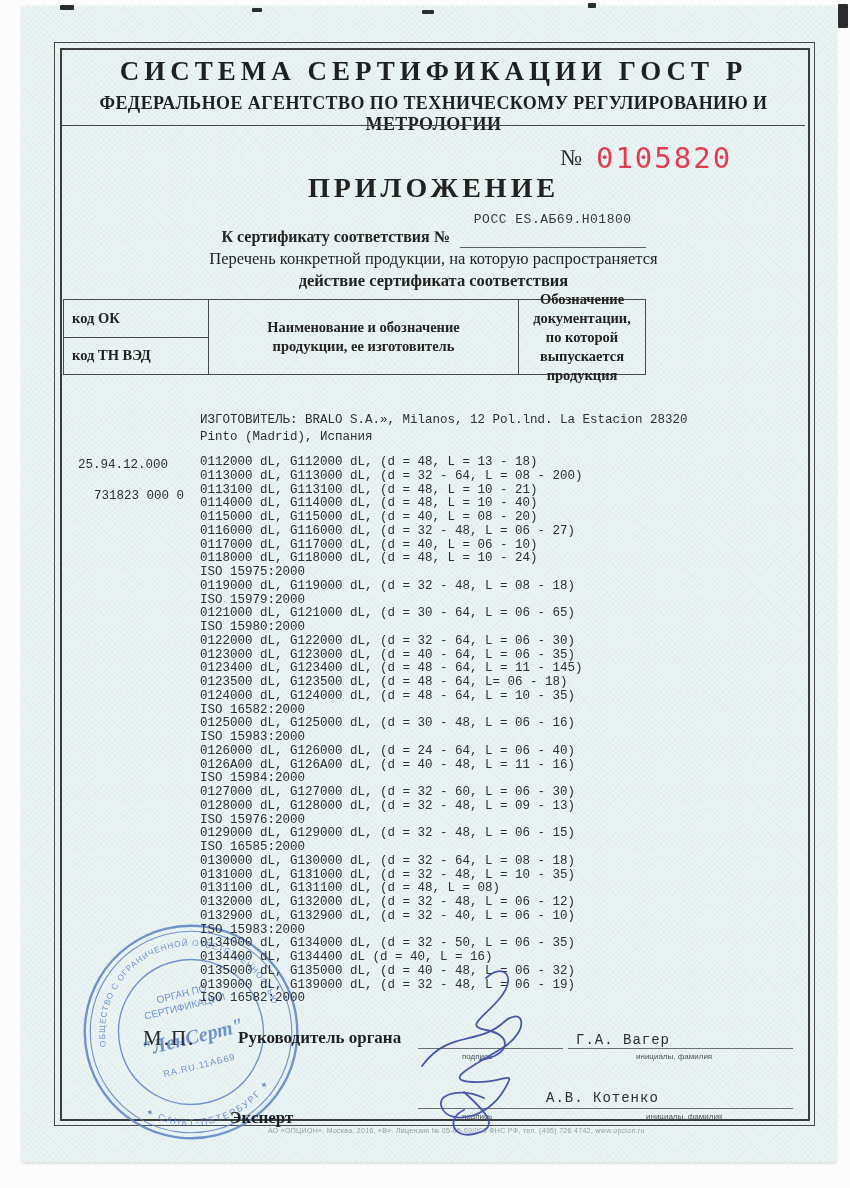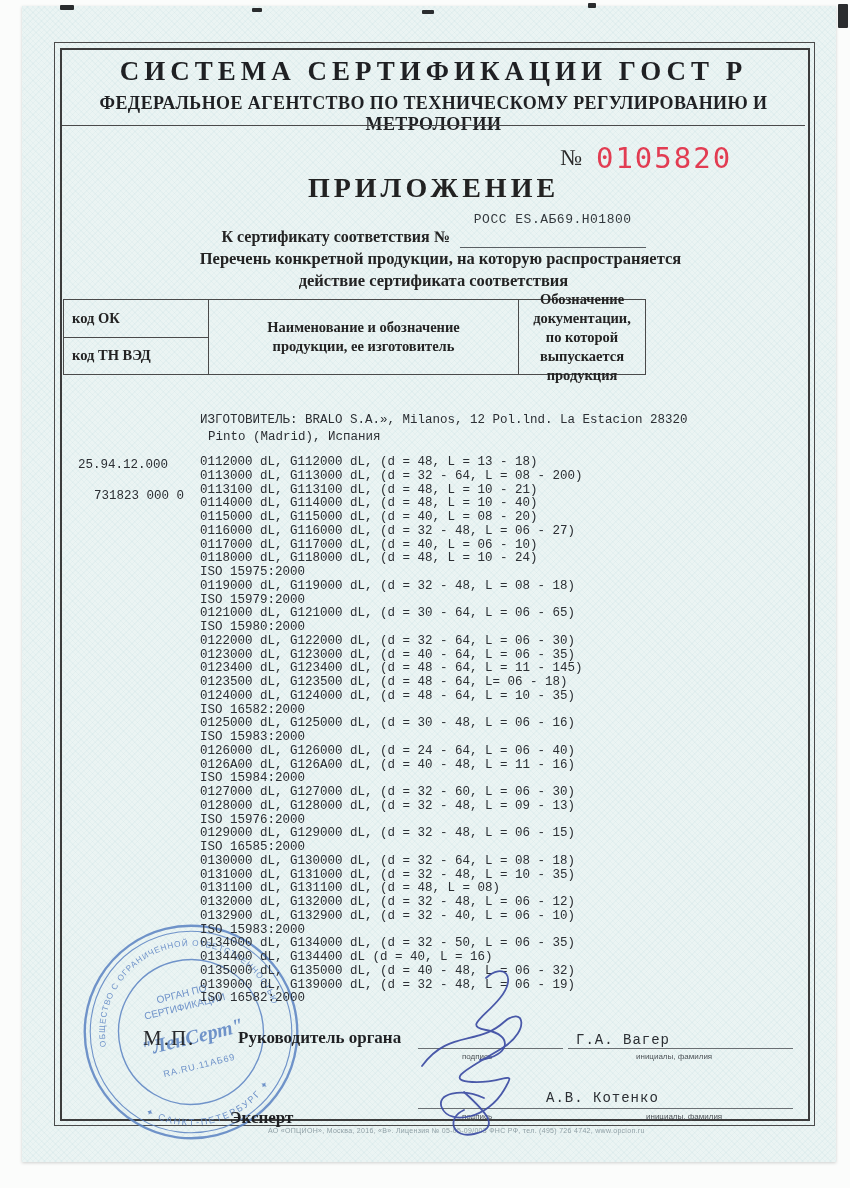--- a/index.html
+++ b/index.html
@@ -25,39 +25,39 @@
   .num-sign{font-size:23px;color:#2a2a2a;vertical-align:middle;}
   .num-val{font-family:"DejaVu Sans Mono",monospace;font-size:29px;letter-spacing:2px;
            color:#e23c52;vertical-align:middle;margin-left:14px;}
   .title{top:172px;font-size:28px;font-weight:bold;letter-spacing:4px;color:#222;}
   .cert-line{top:212px;left:60px;width:747px;display:flex;justify-content:center;
              align-items:flex-end;gap:10px;}
   .cert-label{font-size:16px;font-weight:bold;white-space:nowrap;padding-bottom:2px;}
   .cert-value{font-family:"Liberation Mono",monospace;font-size:13px;letter-spacing:0.5px;
               color:#33383d;border-bottom:1.2px solid #5a5f63;padding:0 14px 20px 14px;
               white-space:nowrap;}
-  .sub1{top:249px;font-size:16.5px;font-weight:bold;padding-left:7px;}
+  .sub1{top:249px;font-size:16.5px;font-weight:normal;}
   .sub2{top:271px;font-size:16.5px;font-weight:bold;}
   .thead{position:absolute;left:63px;top:299px;width:583px;height:76px;
          border:1.6px solid #4a4a4a;box-sizing:border-box;display:flex;}
   .th-col1{width:145px;border-right:1.4px solid #4a4a4a;box-sizing:border-box;
            display:flex;flex-direction:column;}
   .th-col1 > div{flex:1;display:flex;align-items:center;padding-left:8px;
                  font-size:14.5px;font-weight:bold;}
   .th-col1 > div:first-child{border-bottom:1.2px solid #4a4a4a;}
   .th-col2{width:310px;border-right:1.4px solid #4a4a4a;box-sizing:border-box;
            display:flex;flex-direction:column;justify-content:center;text-align:center;
            font-size:14.5px;font-weight:bold;line-height:19px;}
   .th-col3{flex:1;display:flex;flex-direction:column;justify-content:center;
            text-align:center;font-size:14.5px;font-weight:bold;line-height:19px;}
   .mono{font-family:"Liberation Mono",monospace;font-size:12.5px;color:#2b2e33;
         white-space:pre;}
   .mfr{left:200px;line-height:17px;}
   .mfr1{top:412px;}
-  .mfr2{top:429px;margin-left:8px;}
+  .mfr2{top:429px;}
   .code1{left:78px;top:458px;}
   .code2{left:94px;top:489px;}
   .products{left:200px;top:456px;z-index:3;}
   .products div{height:13.75px;line-height:13.75px;}
   .sig-label{font-size:17px;font-weight:bold;color:#1f2023;z-index:3;}
   .sig-line{position:absolute;border-bottom:1px solid #6a6f73;z-index:3;}
   .sig-caption{position:absolute;font-family:"Liberation Sans",sans-serif;font-size:8px;
                color:#4c5257;z-index:3;}
   .sig-name{position:absolute;font-family:"Liberation Mono",monospace;font-size:14px;
             letter-spacing:1px;color:#2b2e33;z-index:3;white-space:nowrap;}

